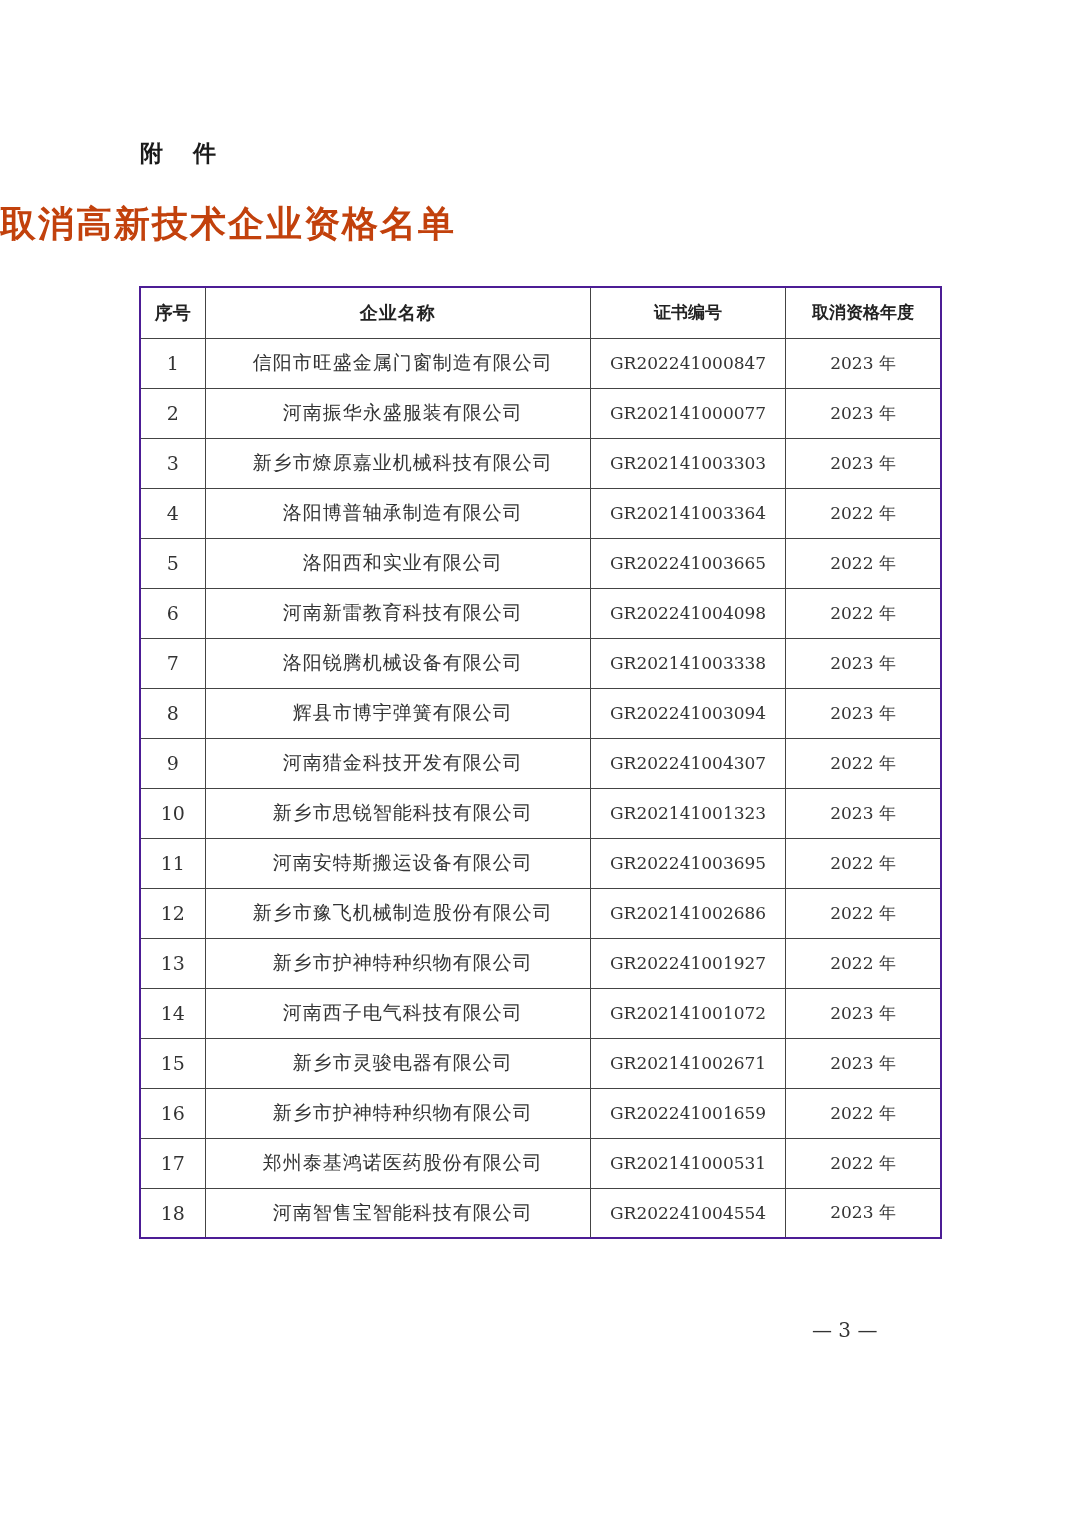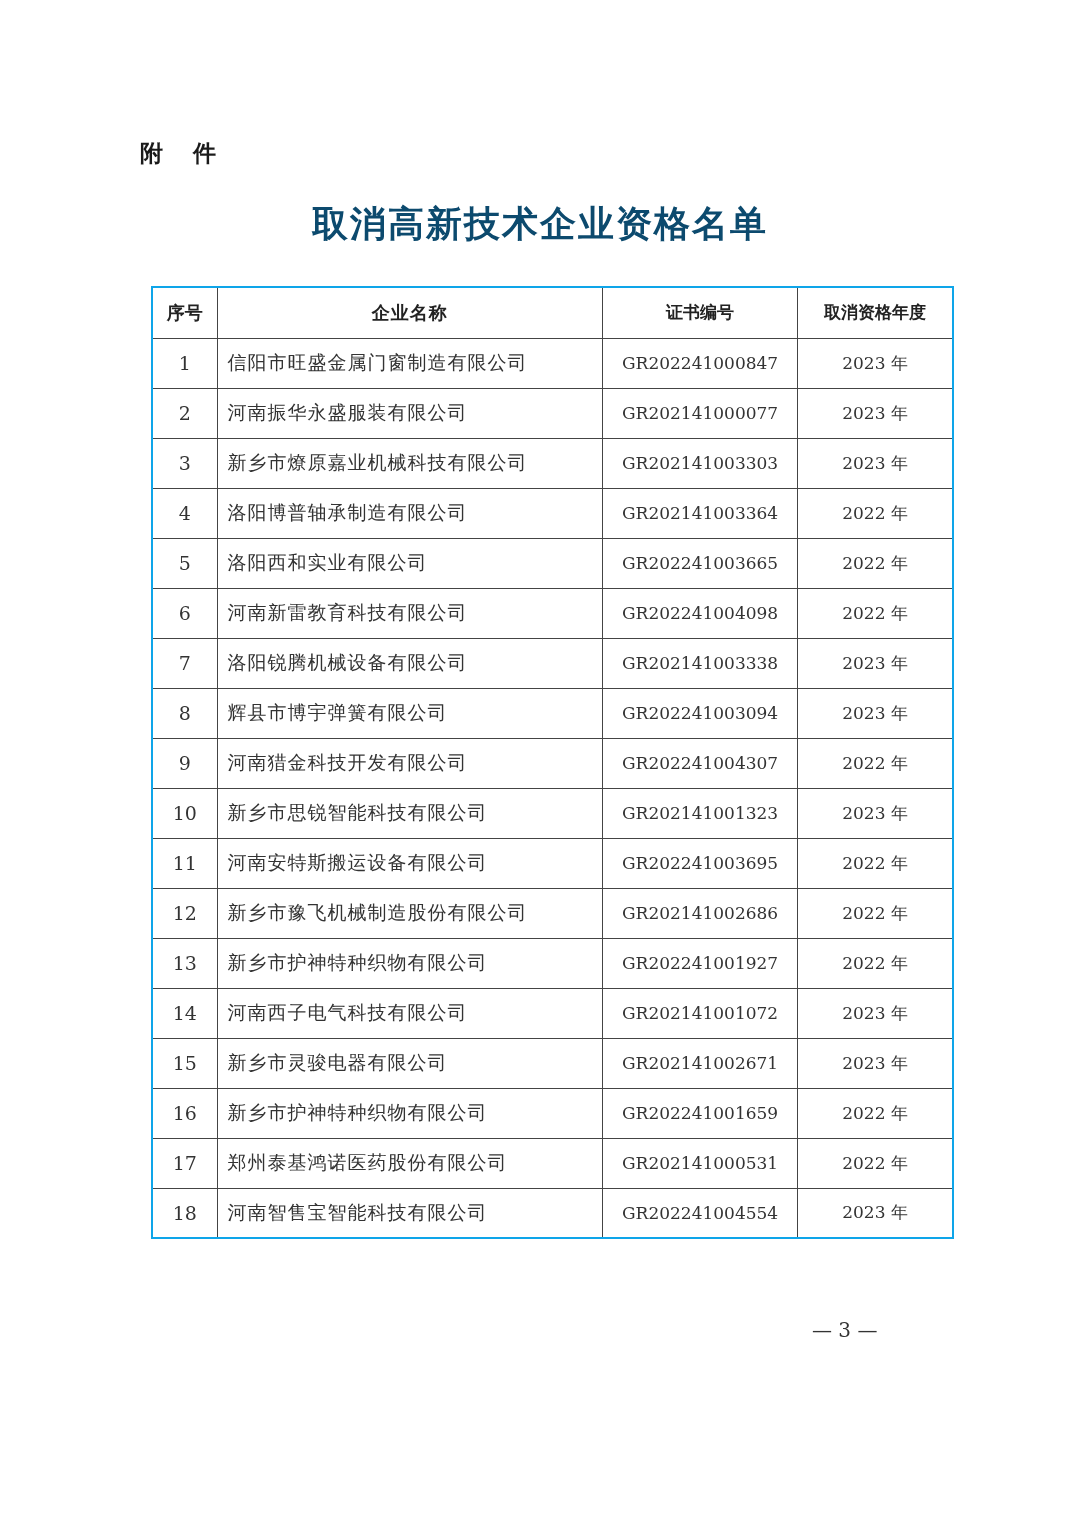--- a/index.html
+++ b/index.html
@@ -5,41 +5,40 @@
   html, body { margin: 0; padding: 0; background: #ffffff; }
   body { width: 1080px; height: 1526px; position: relative; overflow: hidden; color: #1a1a1a; }
   .attach {
     position: absolute; left: 140px; top: 138px;
     font-family: Liberation Mono, monospace; font-weight: bold; font-size: 23px;
     letter-spacing: 0;
   }
   .attach span { display: inline-block; }
   .attach .gap { width: 30px; }
   .title {
-    position: absolute; left: 0; width: 1080px; top: 200px; text-align: center;
+    position: absolute; left: 0; width: 1080px; top: 200px; text-align: left;
     font-family: "DejaVu Serif", serif; font-weight: bold; font-size: 36px;
-    letter-spacing: 2px; color: #0c4a6e;
+    letter-spacing: 2px; color: #c2410c;
   }
   table {
     position: absolute; left: 139px; top: 286px;
     border-collapse: collapse; width: 803px;
-    border: 2px solid #0ea5e9;
-    margin-left: 12px;
+    border: 2px solid #4c1d95;
   }
   th, td {
     border: 1px solid #444; height: 50px; padding: 0; box-sizing: border-box;
     font-size: 19px; color: #333;
   }
   th {
     font-family: "DejaVu Sans", sans-serif; font-weight: bold; font-size: 18px; color: #222;
     text-align: center;
   }
   td { font-family: "DejaVu Serif", serif; }
   .c-no { width: 66px; text-align: center; }
-  .c-name { width: 394px; text-align: left; padding-left: 10px; letter-spacing: 1px; }
+  .c-name { width: 394px; text-align: center; padding-left: 10px; letter-spacing: 1px; }
   th.c-name { text-align: center; padding-left: 0; }
   .c-cert { width: 196px; text-align: center; font-size: 17px; }
   .c-year { width: 158px; text-align: center; font-size: 17px; }
   tr.head th { height: 51px; }
   .page-no {
     position: absolute; left: 812px; top: 1318px;
     font-family: "DejaVu Serif", serif; font-size: 20px; color: #333;
   }
 </style>
 </head>

